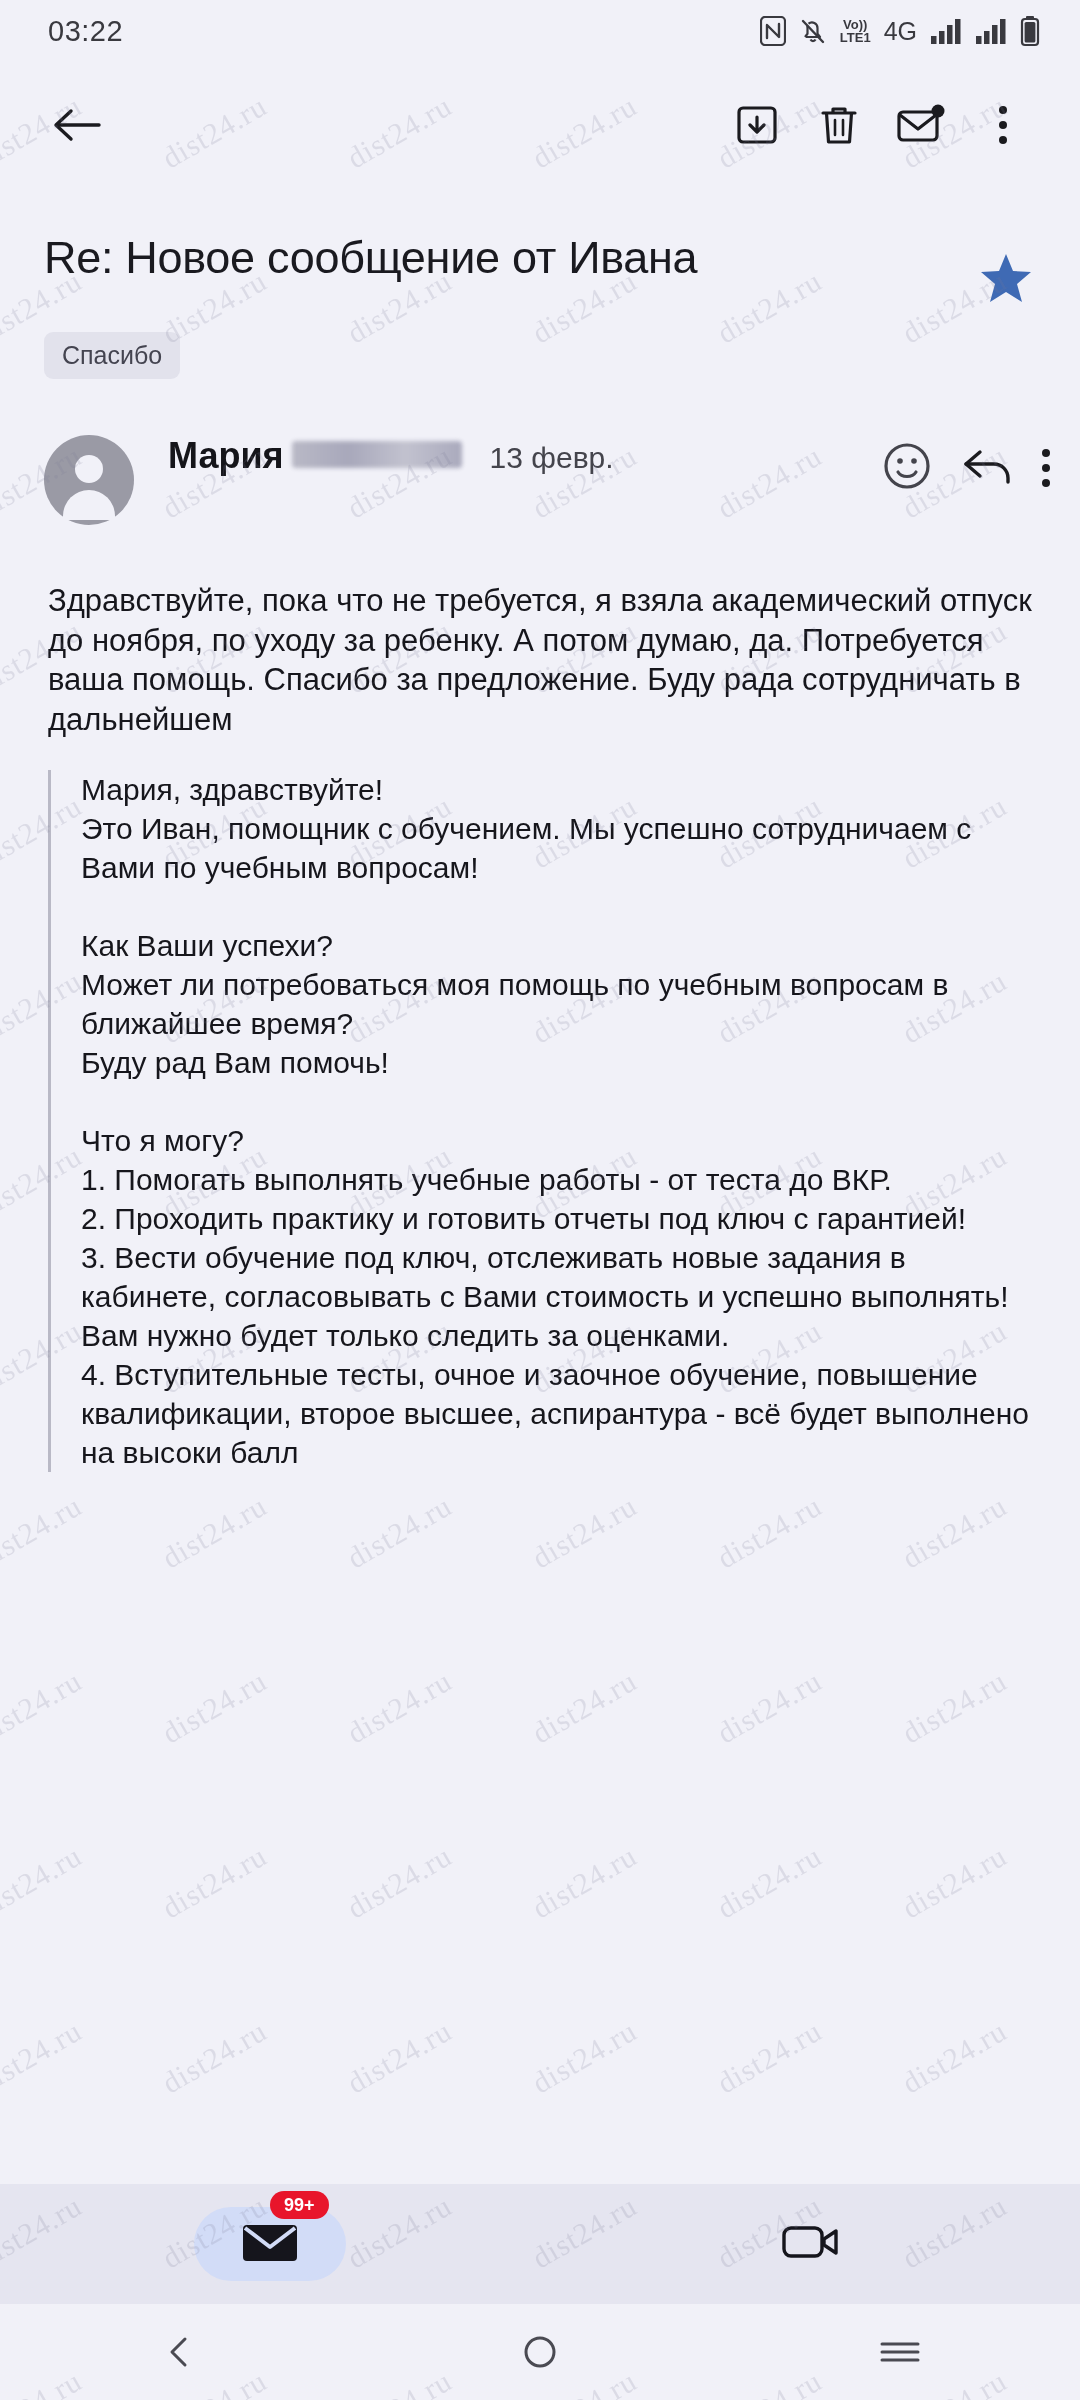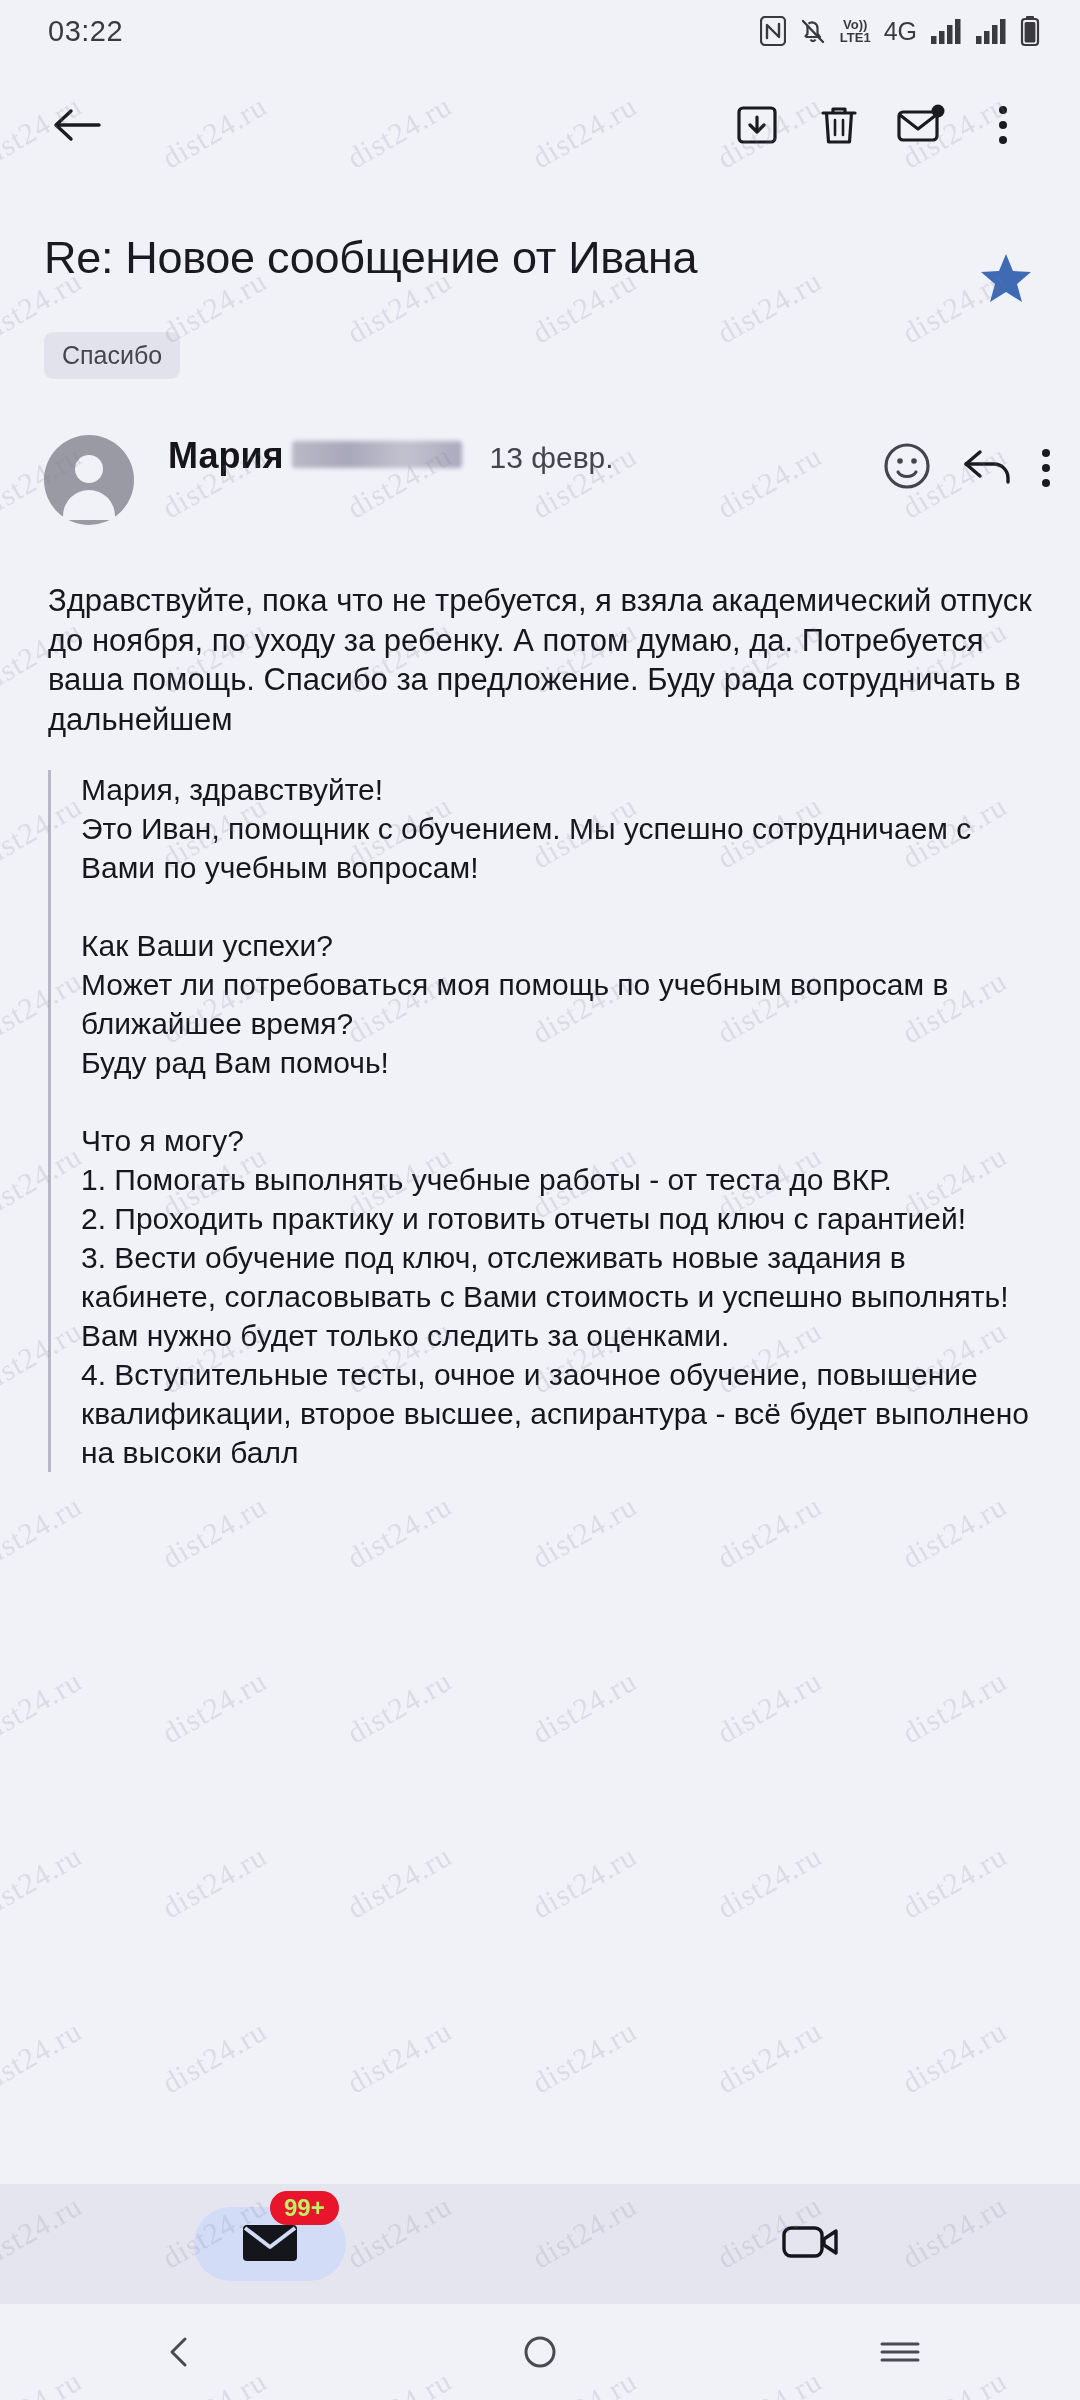--- a/index.html
+++ b/index.html
@@ -259,22 +259,22 @@
     display: flex;
     align-items: center;
     justify-content: center;
     position: relative;
   }
   .badge {
     position: absolute;
     top: -16px;
     left: 76px;
     background: #e8152b;
-    color: #bef264;
-    font-size: 24px;
+    color: #ffffff;
+    font-size: 18px;
     font-weight: bold;
     border-radius: 22px;
     padding: 5px 14px;
     line-height: 1;
   }
 
   
   .nav-bar {
     position: absolute;
     left: 0;

